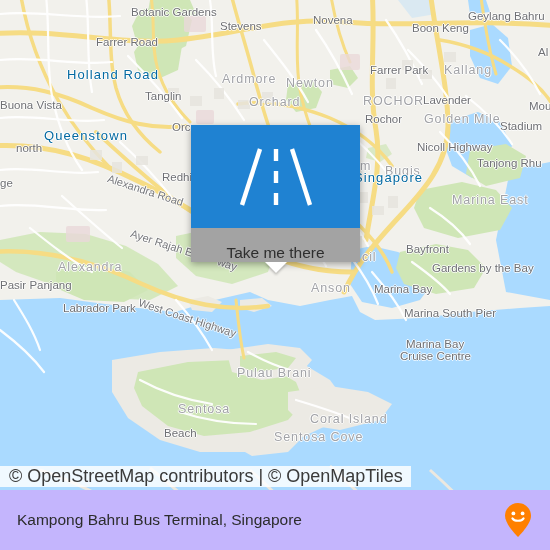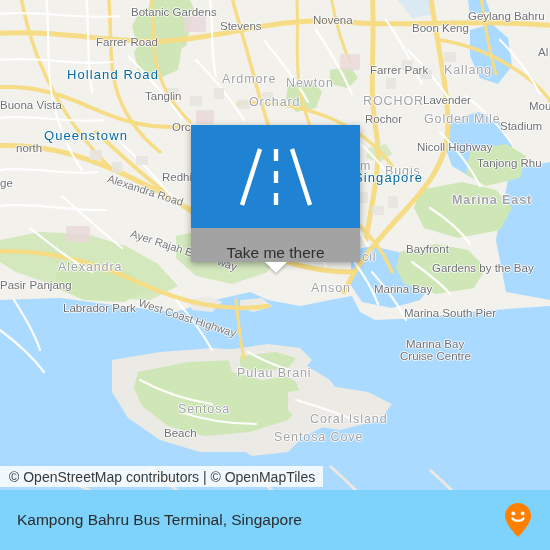--- a/index.html
+++ b/index.html
@@ -95,34 +95,34 @@
     left: 0;
     top: 466px;
     height: 21px;
     background: rgba(255,255,255,.82);
     display: flex;
     align-items: center;
     padding: 0 8px 0 9px;
     z-index: 50;
   }
   .attrib span {
-    font-size: 14px;
+    font-size: 18px;
     color: #3a3a3a;
     white-space: nowrap;
     font-family: "Liberation Sans", sans-serif;
   }
 
   
   .footer {
     position: absolute;
     left: 0;
     top: 490px;
     width: 550px;
     height: 60px;
-    background: #7dd3fc;
+    background: #c4b5fd;
     display: flex;
     align-items: center;
     justify-content: space-between;
     padding: 0 18px 0 17px;
     box-sizing: border-box;
     z-index: 60;
   }
   .footer-title {
     font-size: 15.5px;
     color: #2c2c2c;
@@ -361,21 +361,21 @@
         <div class="map-label lbl-place" style="left: 365px; top: 113px;">Rochor</div>
         <div class="map-label lbl-big" style="left: 44px; top: 128px;">Queenstown</div>
         <div class="map-label lbl-place" style="left: 0px; top: 142px; padding-left: 16px;">north</div>
         <div class="map-label lbl-place" style="left: 172px; top: 121px;">Orc</div>
         <div class="map-label lbl-area" style="left: 385px; top: 130px; margin-top: 34px;">Bugis</div>
         <div class="map-label lbl-place" style="left: 417px; top: 141px;">Nicoll Highway</div>
         <div class="map-label lbl-place" style="left: 477px; top: 157px;">Tanjong Rhu</div>
         <div class="map-label lbl-place" style="left: 162px; top: 171px;">Redhill</div>
         <div class="map-label lbl-area" style="left: 360px; top: 159px;">m</div>
         <div class="map-label lbl-big" style="left: 354px; top: 170px;">Singapore</div>
-        <div class="map-label lbl-area" style="left: 452px; top: 193px; font-weight: bold;">Marina East</div>
+        <div class="map-label lbl-area" style="left: 452px; top: 193px;">Marina East</div>
         <div class="map-label lbl-place" style="left: 0px; top: 177px;">ge</div>
         <div class="map-label lbl-road rot-c" style="left: 108px; top: 172px;">Alexandra Road</div>
         <div class="map-label lbl-road rot-c" style="left: 131px; top: 227px;">Ayer Rajah E</div>
         <div class="map-label lbl-road rot-c" style="left: 218px; top: 255px;">way</div>
         <div class="map-label lbl-place" style="left: 406px; top: 243px;">Bayfront</div>
         <div class="map-label lbl-area" style="left: 362px; top: 250px;">cil</div>
         <div class="map-label lbl-place" style="left: 432px; top: 262px;">Gardens by the Bay</div>
         <div class="map-label lbl-area" style="left: 58px; top: 260px;">Alexandra</div>
         <div class="map-label lbl-area" style="left: 311px; top: 281px;">Anson</div>
         <div class="map-label lbl-place" style="left: 374px; top: 283px;">Marina Bay</div>

